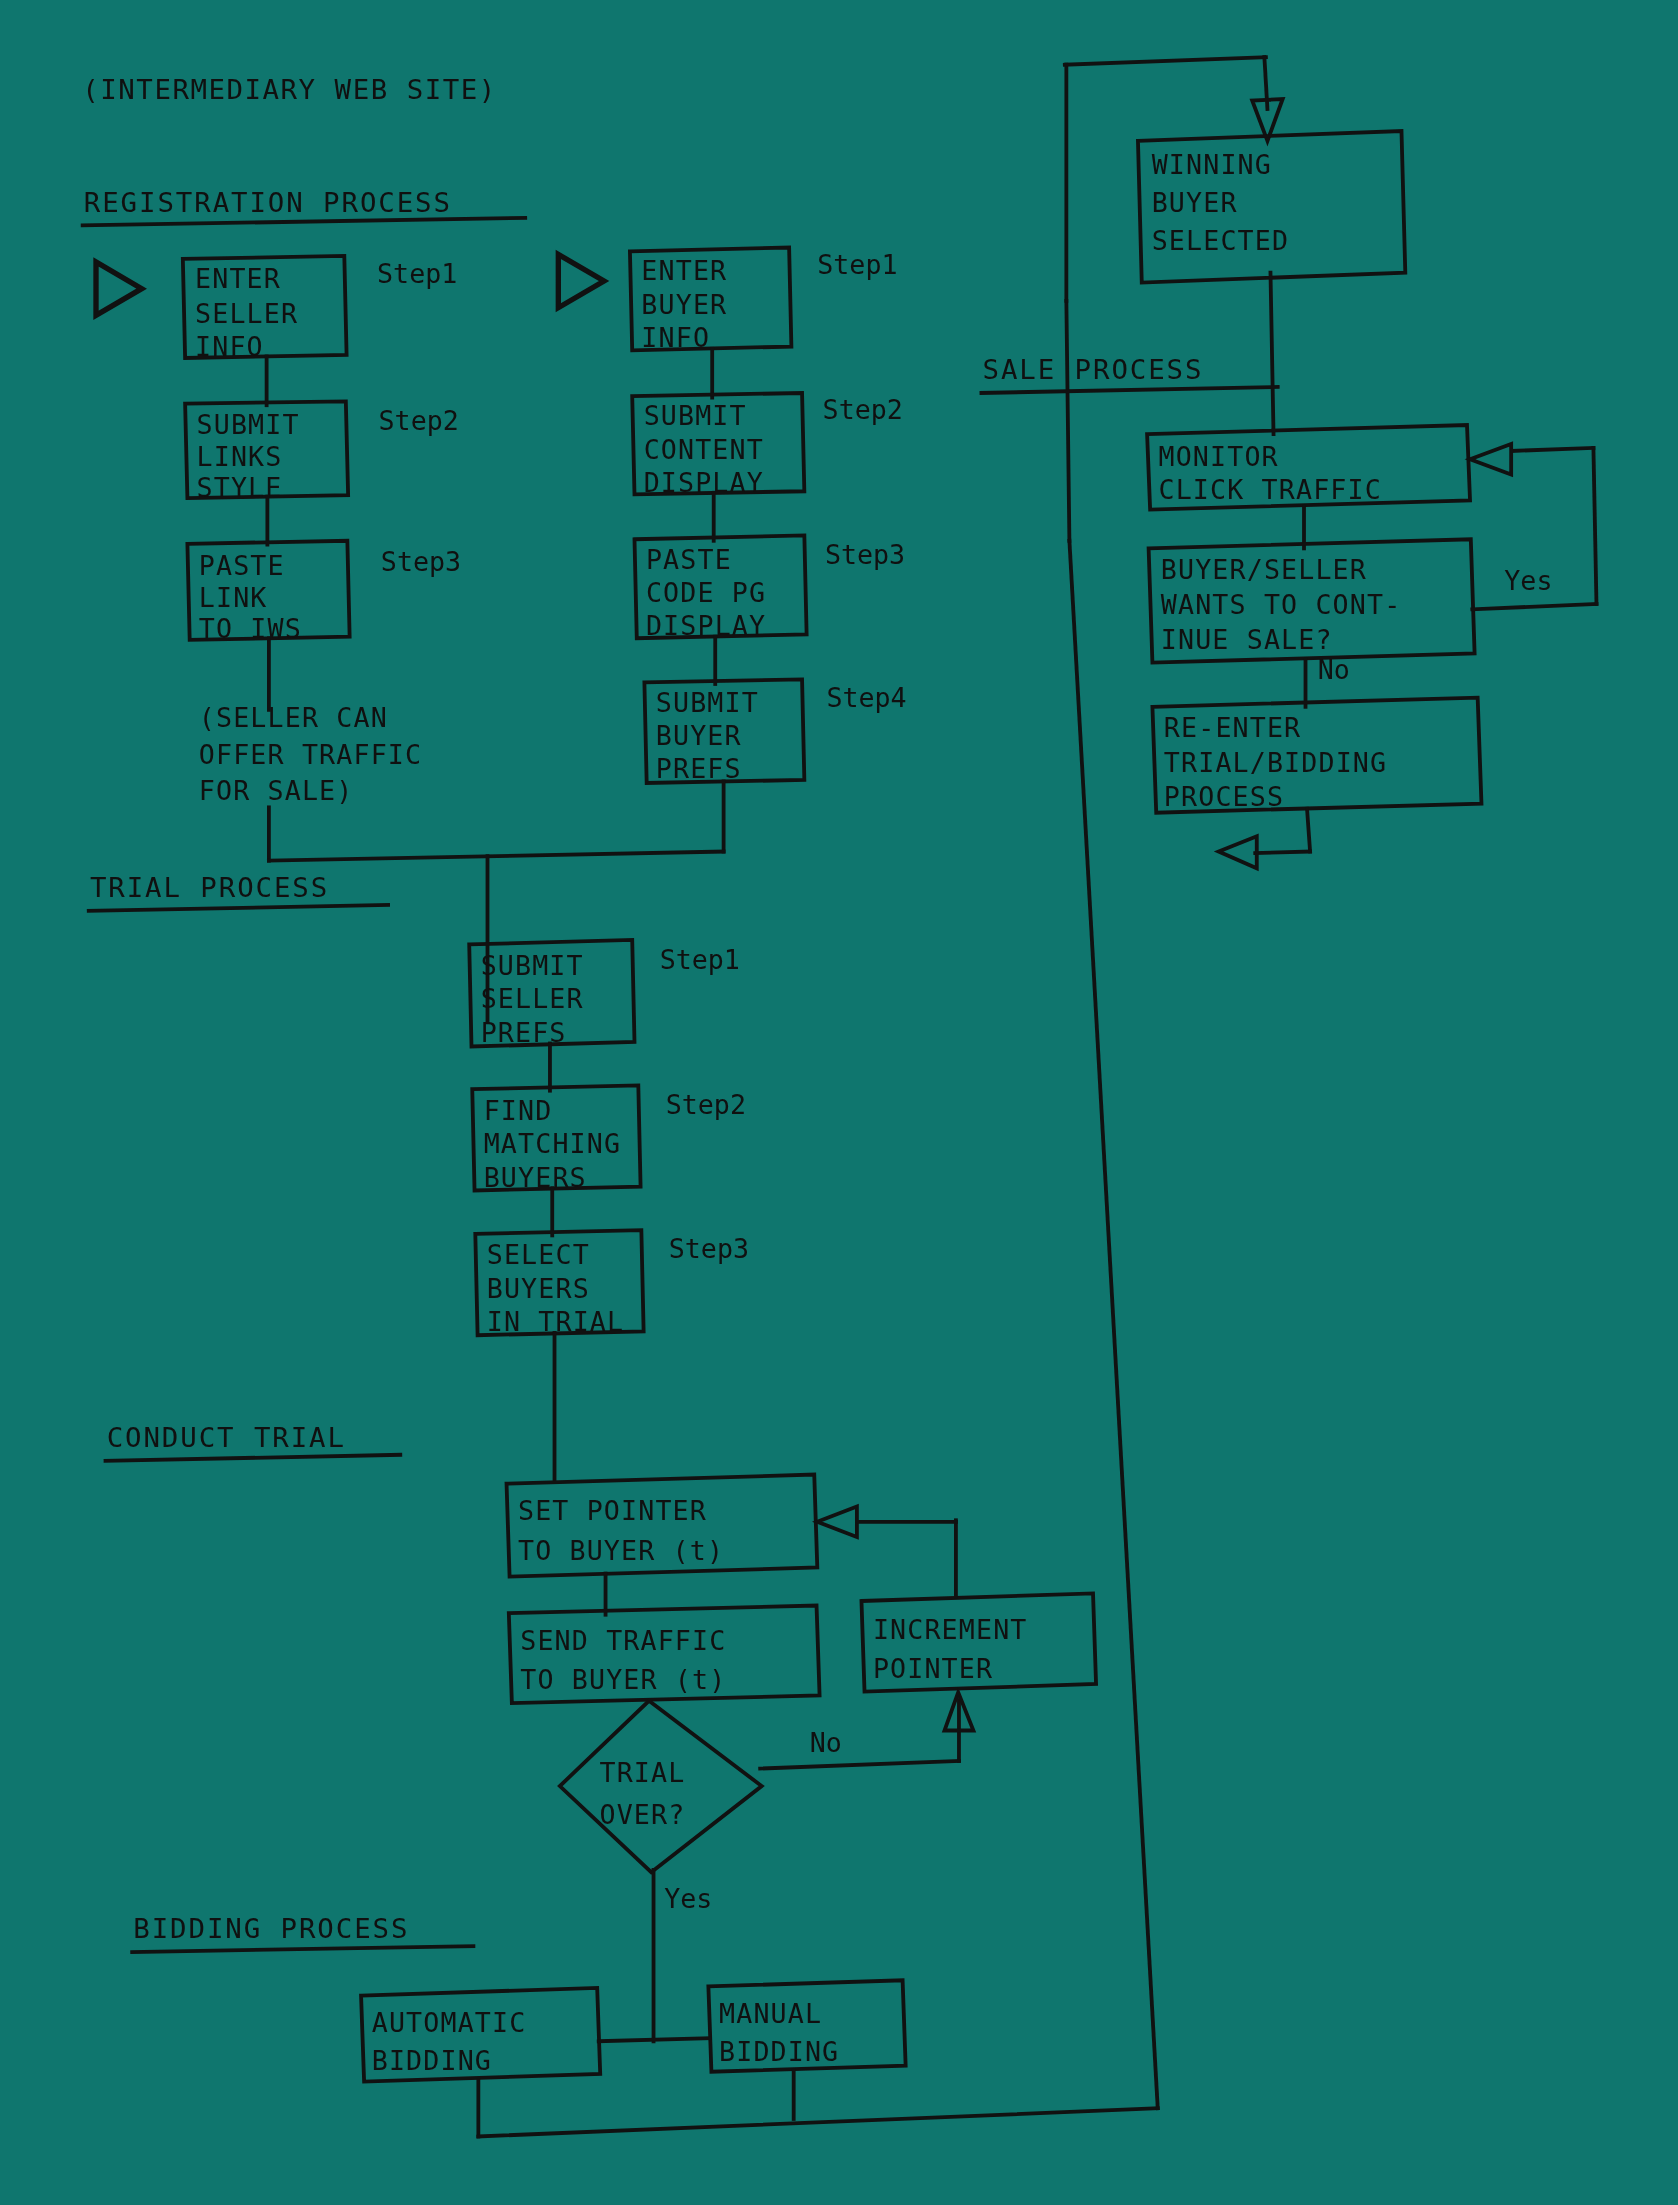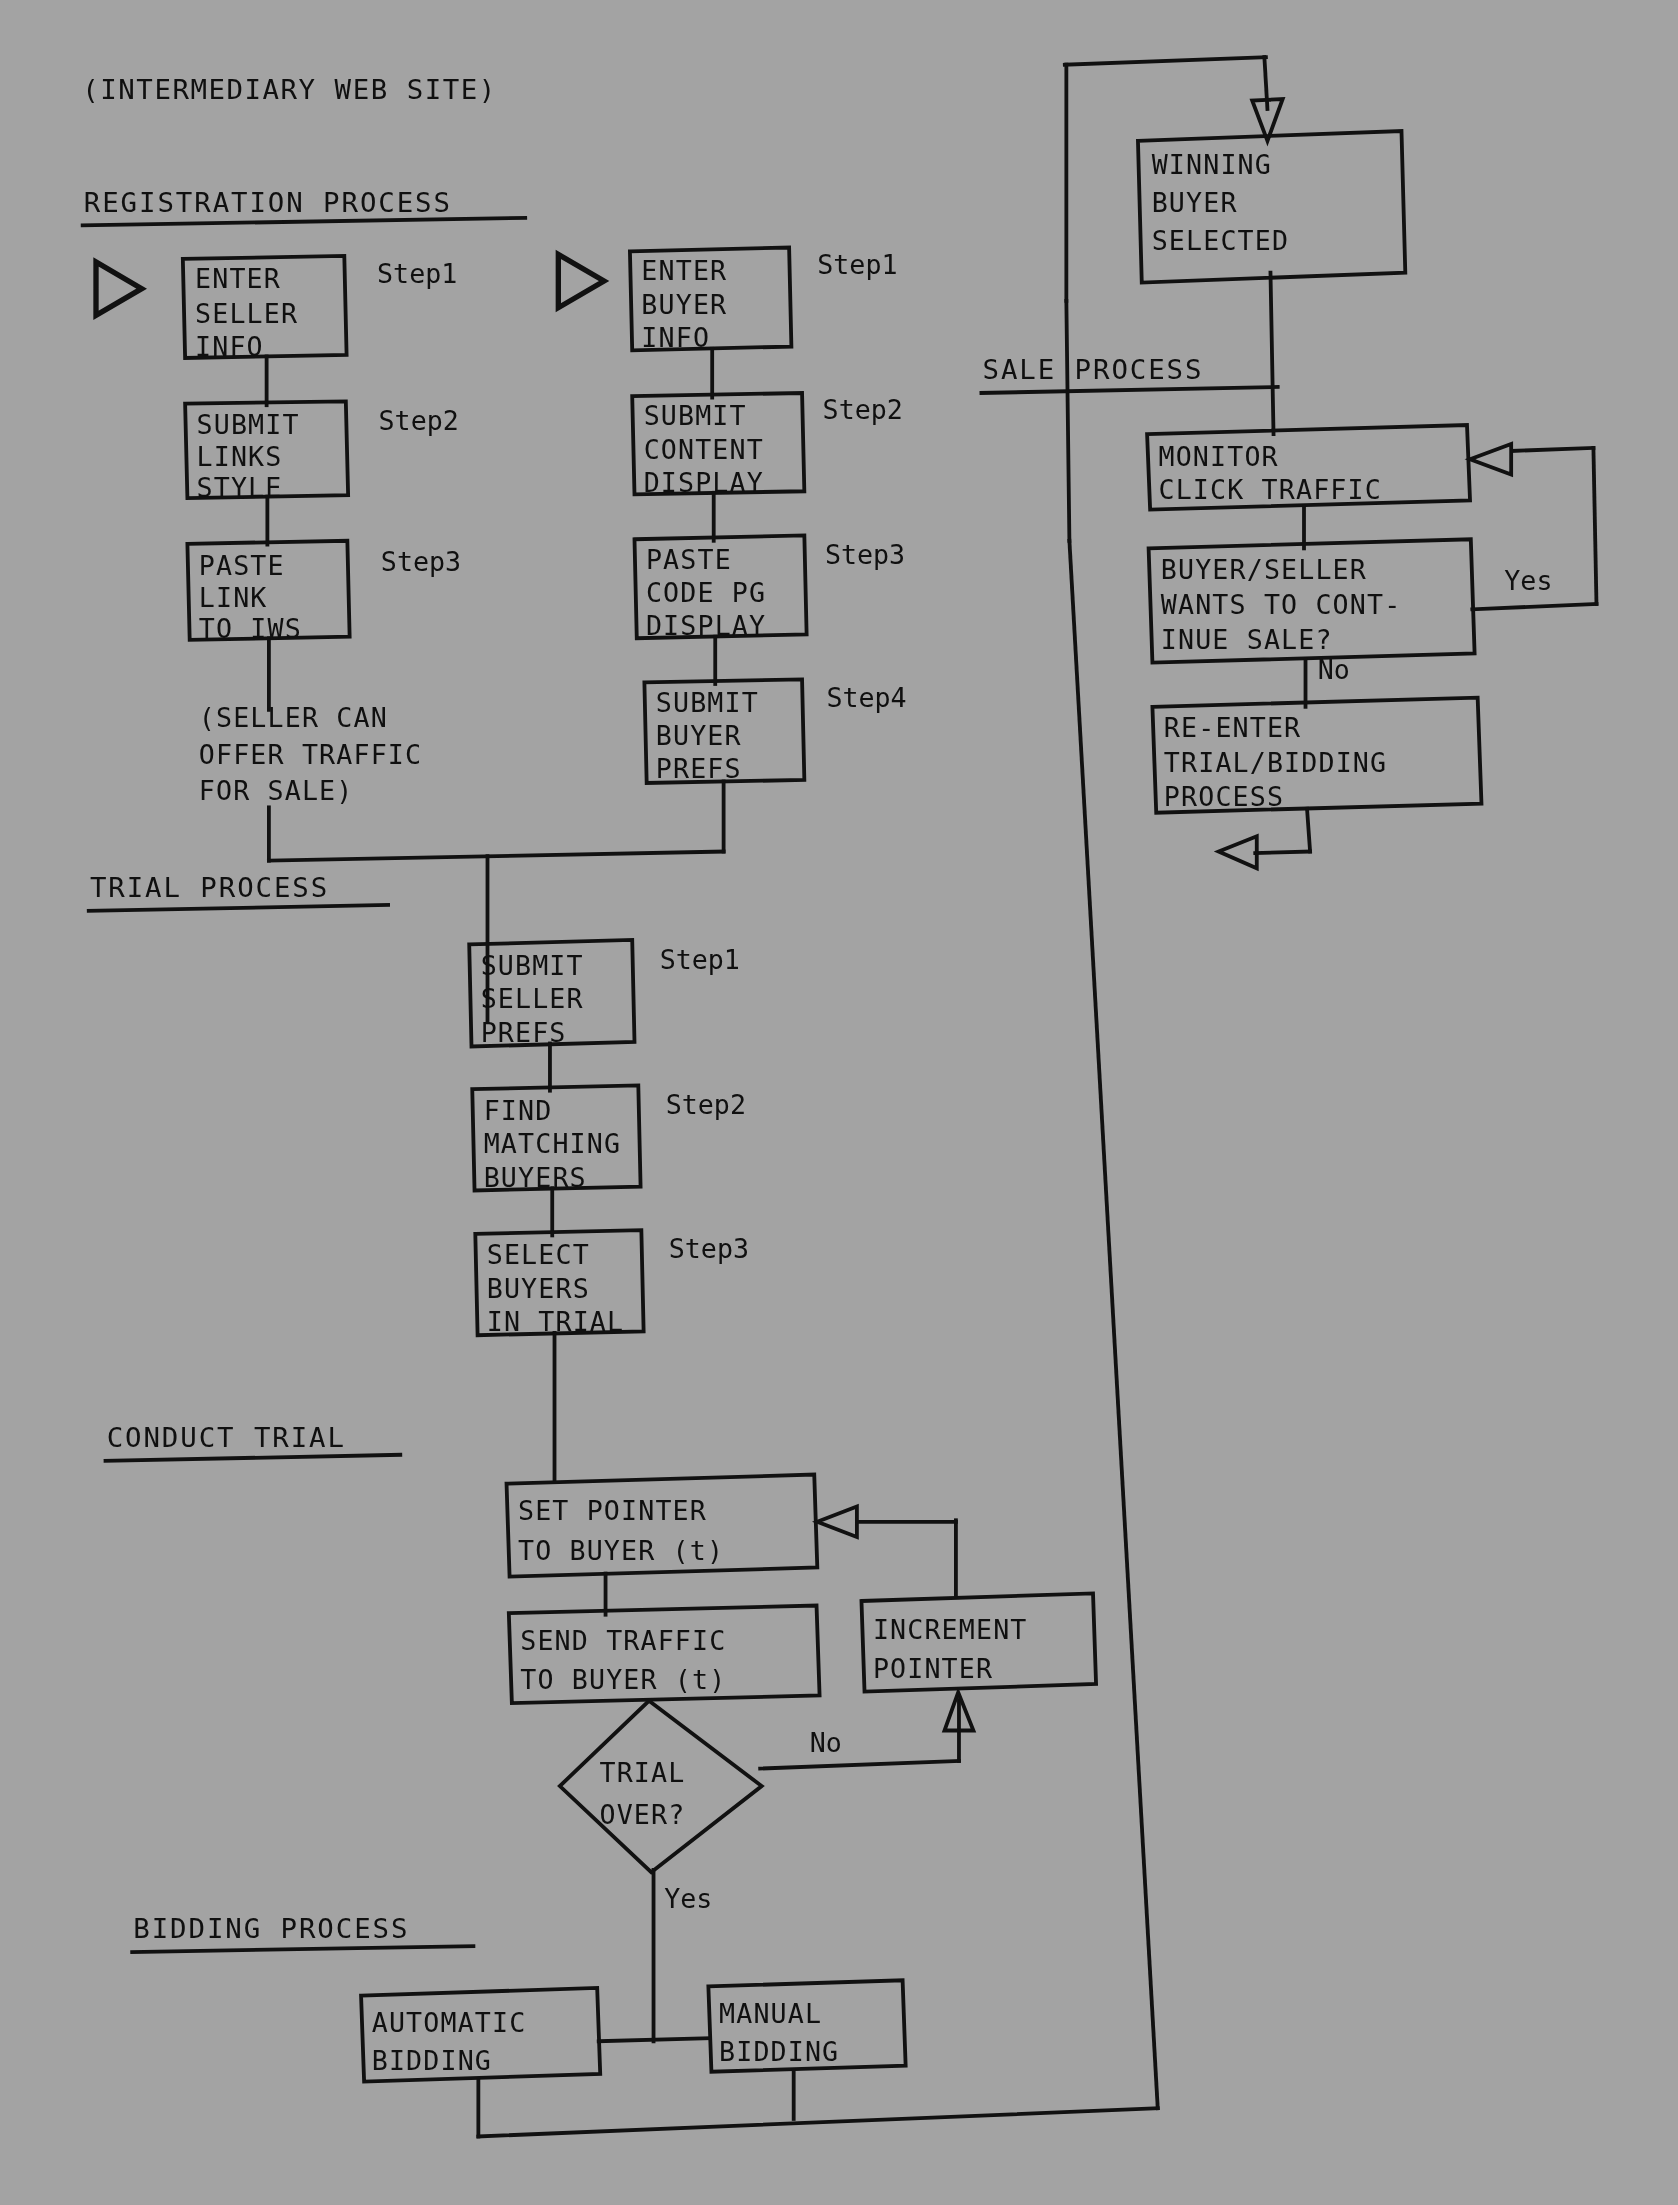--- a/index.html
+++ b/index.html
@@ -4,21 +4,21 @@
 <style>
   html, body {
     margin: 0;
     padding: 0;
     background: #ffffff;
   }
   #page {
     position: relative;
     width: 1678px;
     height: 2205px;
-    background: #a3a3a3;
+    background: #0f766e;
     overflow: hidden;
     font-family: "DejaVu Sans Mono", "Liberation Mono", monospace;
   }
   svg#diagram {
     position: absolute;
     left: 0;
     top: 0;
     width: 1678px;
     height: 2205px;
   }

